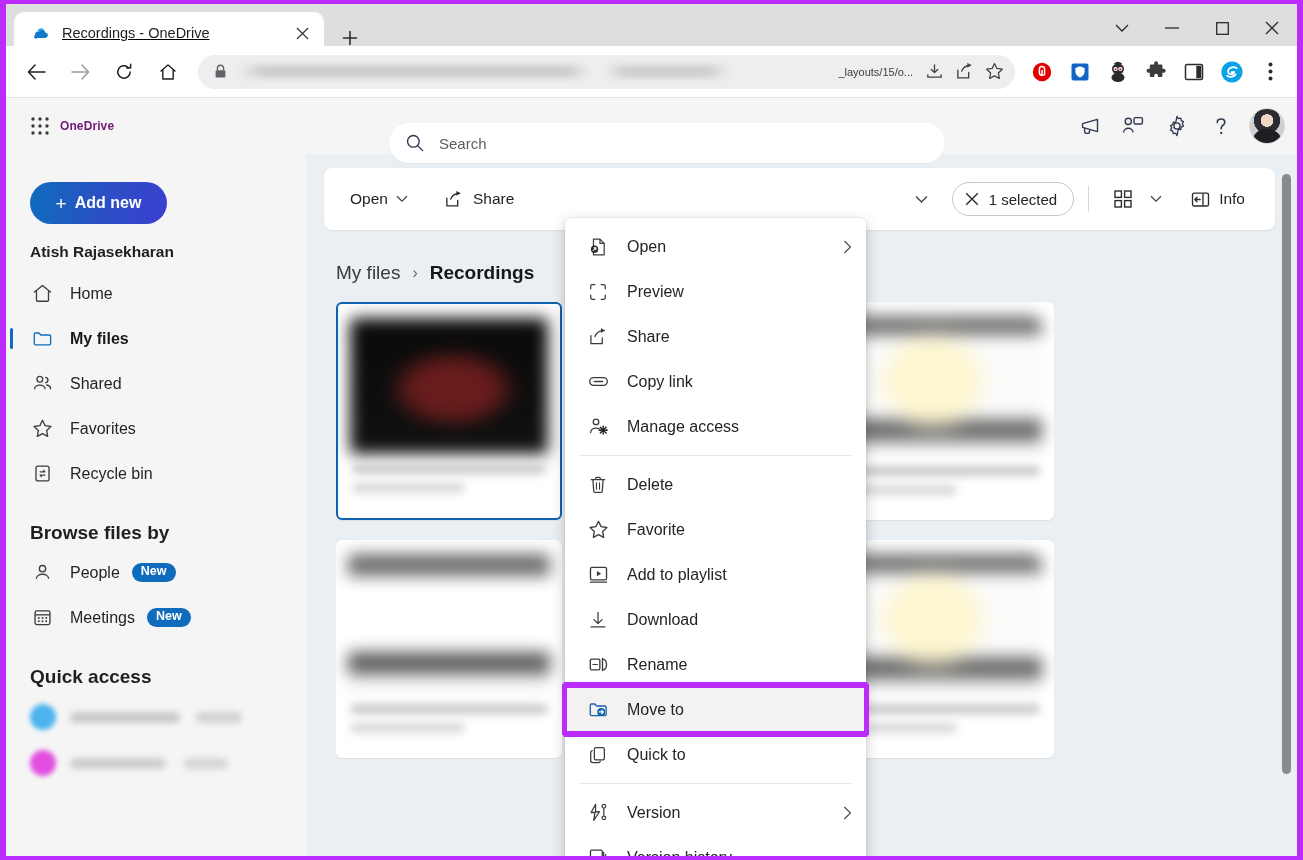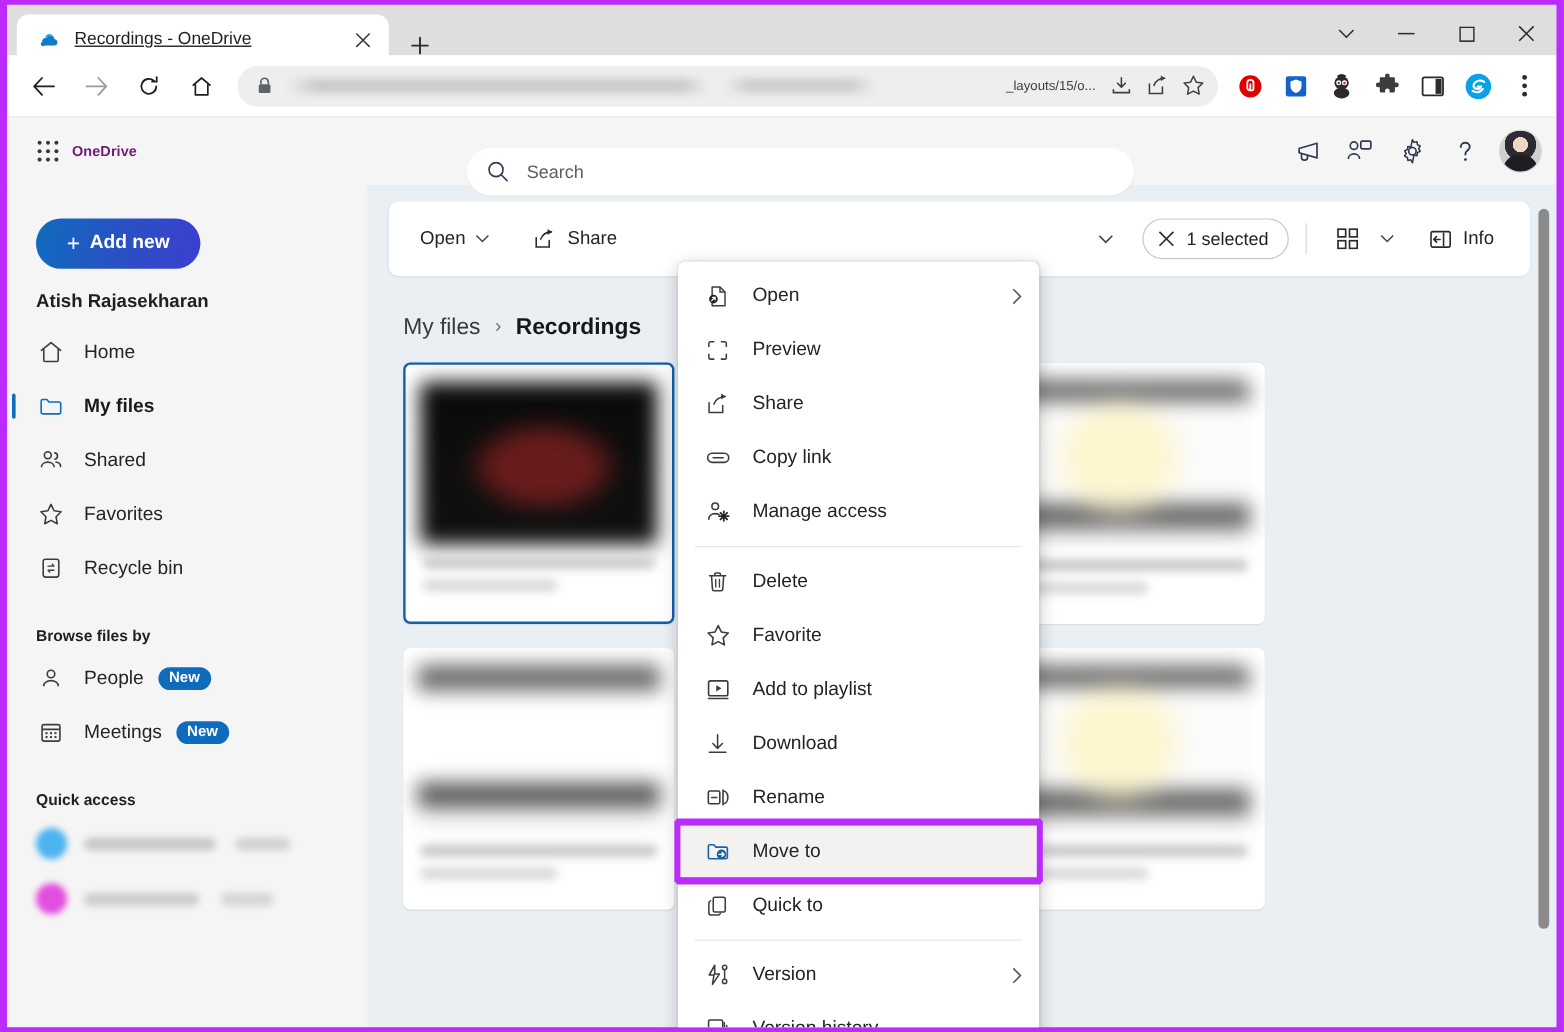--- a/index.html
+++ b/index.html
@@ -220,21 +220,21 @@
     margin-right: 16px; color: #3d3d3d;
   }
   .navitem.active { font-weight: 700; color: #1b1a19; }
   .navitem.active .ni-icon { color: #0f6cbd; }
   .navitem.active::before {
     content: ""; position: absolute; left: -8px; top: 12px;
     width: 3px; height: 21px; border-radius: 2px; background: #0f6cbd;
   }
   .sectitle {
     margin: 26px 0 6px 12px;
-    font-size: 13px; font-weight: 700; color: #201f1e;
+    font-size: 19px; font-weight: 700; color: #201f1e;
   }
   .badge-new {
     margin-left: 12px;
     background: #0f6cbd; color: #fff;
     font-size: 12.5px; font-weight: 700;
     border-radius: 10px; padding: 2px 9px 3px;
     line-height: 1.1;
   }
   .qa-row {
     height: 46px; display: flex; align-items: center;

